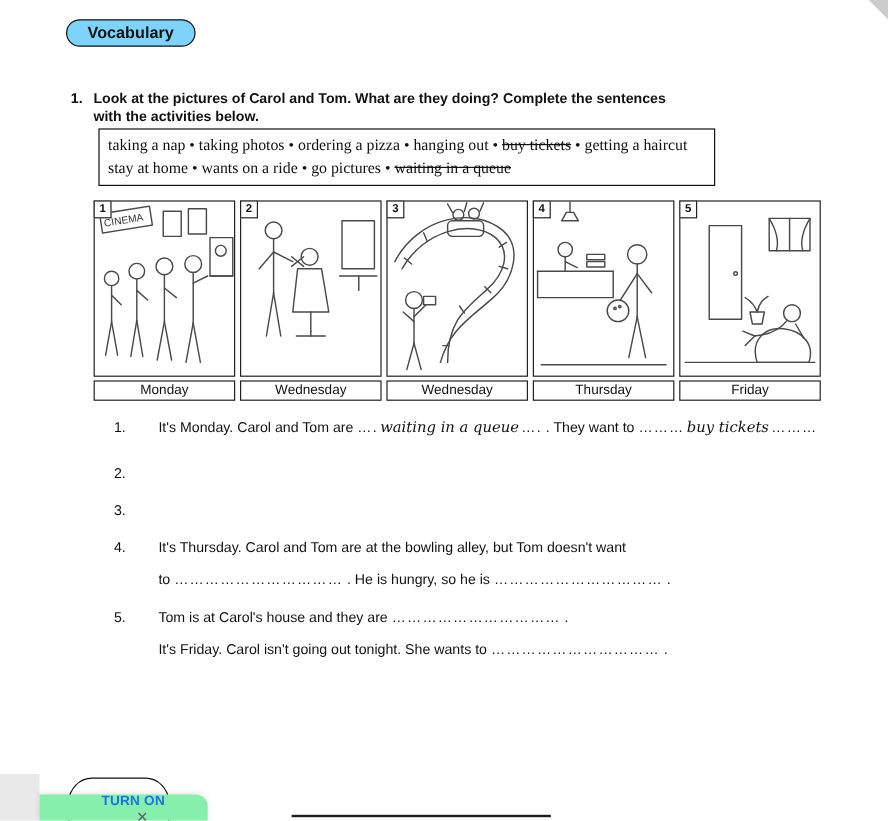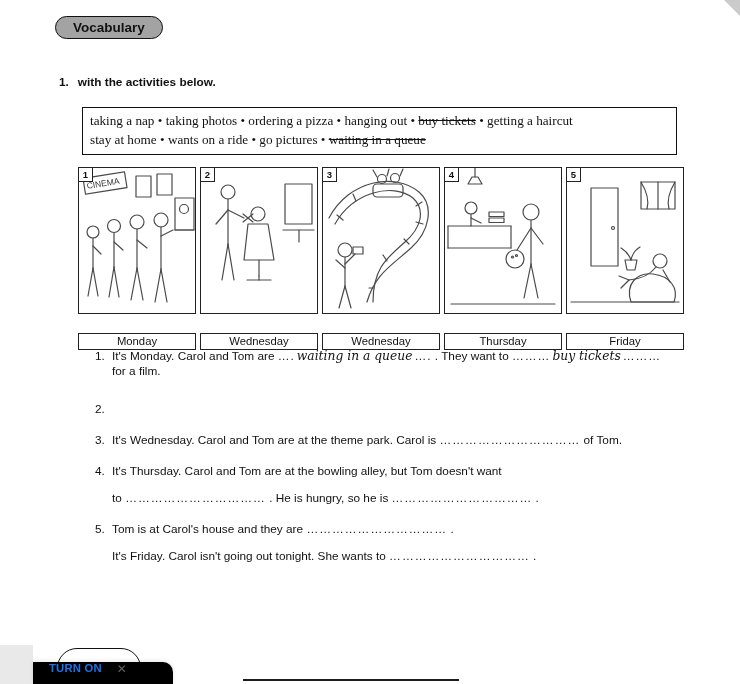--- a/index.html
+++ b/index.html
@@ -5,78 +5,79 @@
   * { margin:0; padding:0; box-sizing:border-box; }
   html,body { width:740px; height:684px; }
   body { background:#fff; color:#111; position:relative; overflow:hidden;
          font-family:"Liberation Sans", sans-serif; }
 
   .corner-fold { position:absolute; top:0; right:0; width:0; height:0;
                  border-top:16px solid #cbcbcb; border-left:16px solid transparent; }
 
   .badge { position:absolute; left:55px; top:16px; border:1.7px solid #111;
            border-radius:16px; padding:3px 17px; font-weight:bold; font-size:13.5px;
-           background:#a3a3a3; }
+           background:#7dd3fc; }
 
   .question { position:absolute; left:59px; top:75px; display:flex;
               font-weight:bold; font-size:11.8px; line-height:14.5px; }
   .q-num { margin-right:9px; }
 
-  .word-bank { position:absolute; left:82px; top:107px; width:595px;
+  .word-bank { position:absolute; left:82px; top:107px; width:514px;
                border:1.2px solid #111; padding:3px 7px 5px;
                font-family:"Liberation Serif", serif; font-size:13.2px;
                line-height:19px; white-space:nowrap; overflow:hidden; }
   .wb-item.struck { text-decoration:line-through; }
 
   .pictures { position:absolute; left:78px; top:167px; display:flex; gap:4px; }
   .pic-col { width:118px; }
   .pic-frame { position:relative; width:118px; height:147px; border:1.1px solid #222; background:#fff; }
   .pic-num { position:absolute; left:-1px; top:-1px; width:15px; height:15px;
              border:1.1px solid #222; background:#fff; font-size:9.5px; font-weight:bold;
              text-align:center; line-height:14px; z-index:2; }
   .pic-frame svg { display:block; width:116px; height:145px; }
-  .day-label { margin-top:19px; border:1.1px solid #222; height:17px; line-height:15px;
+  .day-label { margin-top:3px; border:1.1px solid #222; height:17px; line-height:15px;
                text-align:center; font-size:11.3px; }
 
   svg .ln { stroke:#4a4a4a; stroke-width:1.2; fill:none; stroke-linecap:round; stroke-linejoin:round; }
   svg text { stroke:none; fill:#333; font-family:"Liberation Sans", sans-serif; }
 
   .sentences { position:absolute; left:95px; top:349px; width:606px; }
   .sentence { display:flex; margin-bottom:4px; font-size:11.8px; }
   .sentence .s-num { width:17px; flex:none; line-height:27px; }
-  .s-line { line-height:27px; white-space:nowrap; }
+  .s-line { line-height:27px; white-space:nowrap;margin-left:20px; }
   .sentence.tight .s-num, .sentence.tight .s-line { line-height:15px; }
   .sentence.tight { margin-bottom:17px; }
   .dots { letter-spacing:1px; }
   .answer { font-family:"DejaVu Serif", serif; font-style:italic; font-size:12.3px; padding:0 2px; }
 
   .bottom-rule { position:absolute; left:243px; top:679px; width:216px; height:2px; background:#1c1c1c; }
   .gray-strip  { position:absolute; left:0; top:645px; width:33px; height:39px; background:#e9e9e9; }
   .partial-badge { position:absolute; left:57px; top:648px; width:84px; height:56px;
                    border:1.8px solid #111; border-radius:20px; z-index:1; }
-  .popup { position:absolute; left:33px; top:662px; width:140px; height:22px; background:#000000;
-           z-index:2; display:flex; padding-left:16px;
-           border-radius:0 10px 0 0; box-shadow:0 -1px 4px rgba(0,0,0,0.10); }
+  .popup { position:absolute; left:33px; top:662px; width:140px; height:22px; background:#86efac;
+           z-index:2; display:flex; align-items:center; padding-left:16px;
+           border-radius:0 10px 0 0; box-shadow:0 -1px 4px rgba(0,0,0,0.10);flex-direction:column; }
   .turn-on { color:#1a73e8; font-weight:bold; font-size:11.3px; letter-spacing:0.2px; cursor:pointer; }
   .close-x { color:#5f6368; font-size:12px; margin-left:15px; cursor:pointer; }
 </style>
 </head>
 <body>
 
 <div>
 
   <div class="corner-fold"></div>
 
   <div class="badge">
     <span>Vocabulary</span>
   </div>
 
   <div class="question">
     <span class="q-num">1.</span>
     <div>
+      <div>Look at the pictures of Carol and Tom. What are they doing? Complete the sentences</div>
       <div>with the activities below.</div>
     </div>
   </div>
 
   <div class="word-bank" id="wordBank">
       <div class="wb-line"><span class="wb-item">taking a nap</span><span class="wb-sep"> • </span><span class="wb-item">taking photos</span><span class="wb-sep"> • </span><span class="wb-item">ordering a pizza</span><span class="wb-sep"> • </span><span class="wb-item">hanging out</span><span class="wb-sep"> • </span><span class="wb-item struck">buy tickets</span><span class="wb-sep"> • </span><span class="wb-item">getting a haircut</span></div>
       <div class="wb-line"><span class="wb-item">stay at home</span><span class="wb-sep"> • </span><span class="wb-item">wants on a ride</span><span class="wb-sep"> • </span><span class="wb-item">go pictures</span><span class="wb-sep"> • </span><span class="wb-item struck">waiting in a queue</span></div>
     </div>
 
   <div class="pictures">
@@ -240,30 +241,28 @@
       <div class="day-label">Friday</div>
     </div>
 
   </div>
 
   <div class="sentences" id="sentences">
       <div class="sentence tight">
         <span class="s-num">1.</span>
         <div class="s-body">
           <div class="s-line"><span class="s-txt">It's Monday. Carol and Tom are </span><span class="dots">….</span><span class="answer">waiting in a queue</span><span class="dots">….</span><span class="s-txt"> . They want to </span><span class="dots">………</span><span class="answer">buy tickets</span><span class="dots">………</span></div>
-          <div class="s-line"><span class="s-txt">for a film.</span></div>
         </div>
       </div>
       <div class="sentence">
         <span class="s-num">2.</span>
       </div>
       <div class="sentence">
         <span class="s-num">3.</span>
         <div class="s-body">
-          <div class="s-line"><span class="s-txt">It's Wednesday. Carol and Tom are at the theme park. Carol is </span><span class="dots">……………………………</span><span class="s-txt"> of Tom.</span></div>
         </div>
       </div>
       <div class="sentence">
         <span class="s-num">4.</span>
         <div class="s-body">
           <div class="s-line"><span class="s-txt">It's Thursday. Carol and Tom are at the bowling alley, but Tom doesn't want</span></div>
           <div class="s-line"><span class="s-txt">to </span><span class="dots">……………………………</span><span class="s-txt"> . He is hungry, so he is </span><span class="dots">……………………………</span><span class="s-txt"> .</span></div>
         </div>
       </div>
       <div class="sentence">

